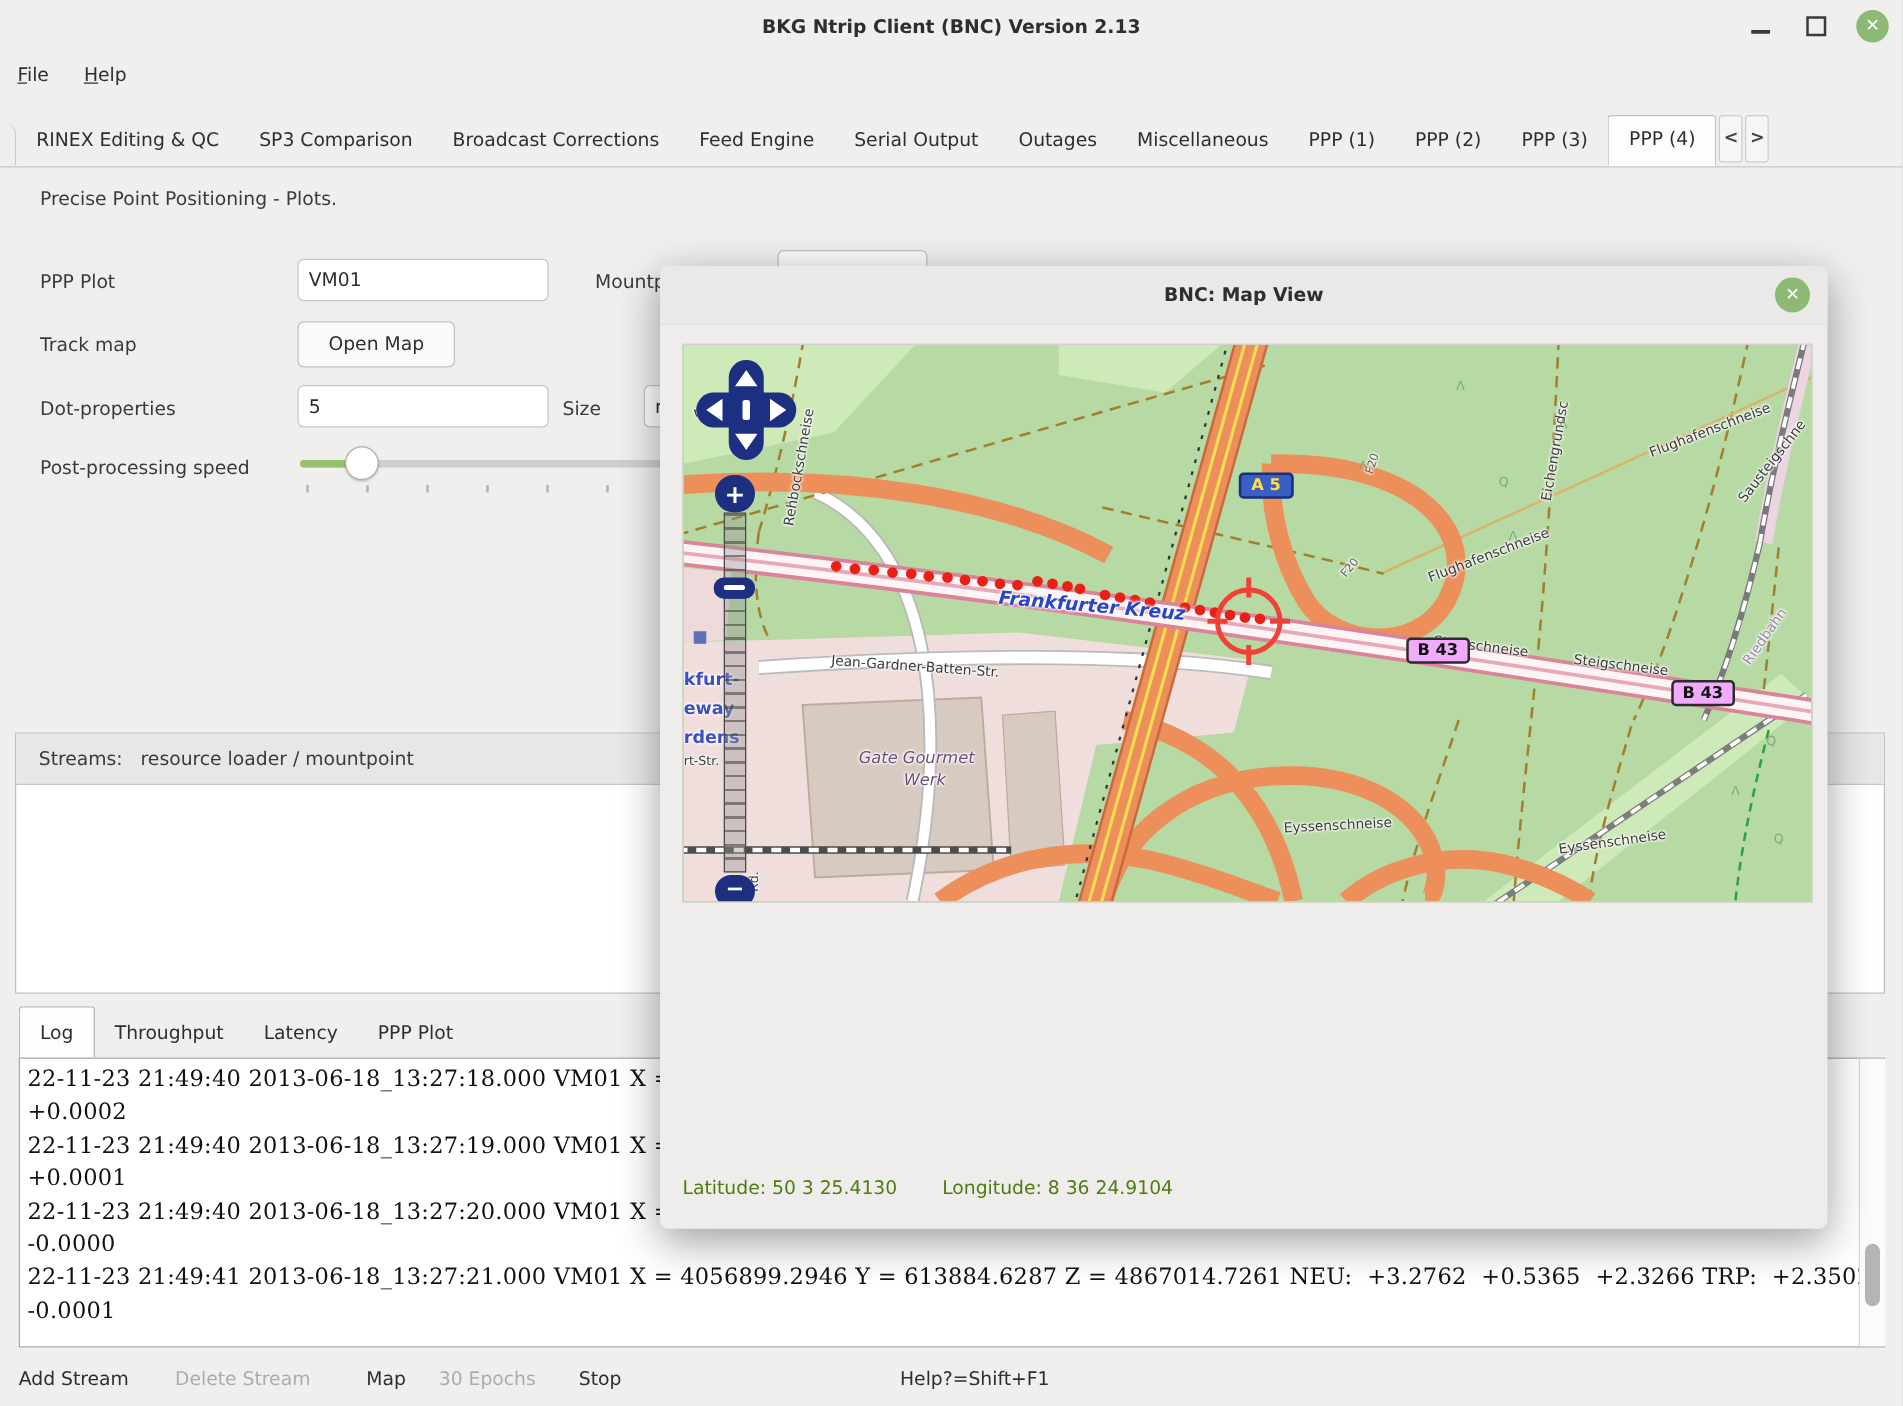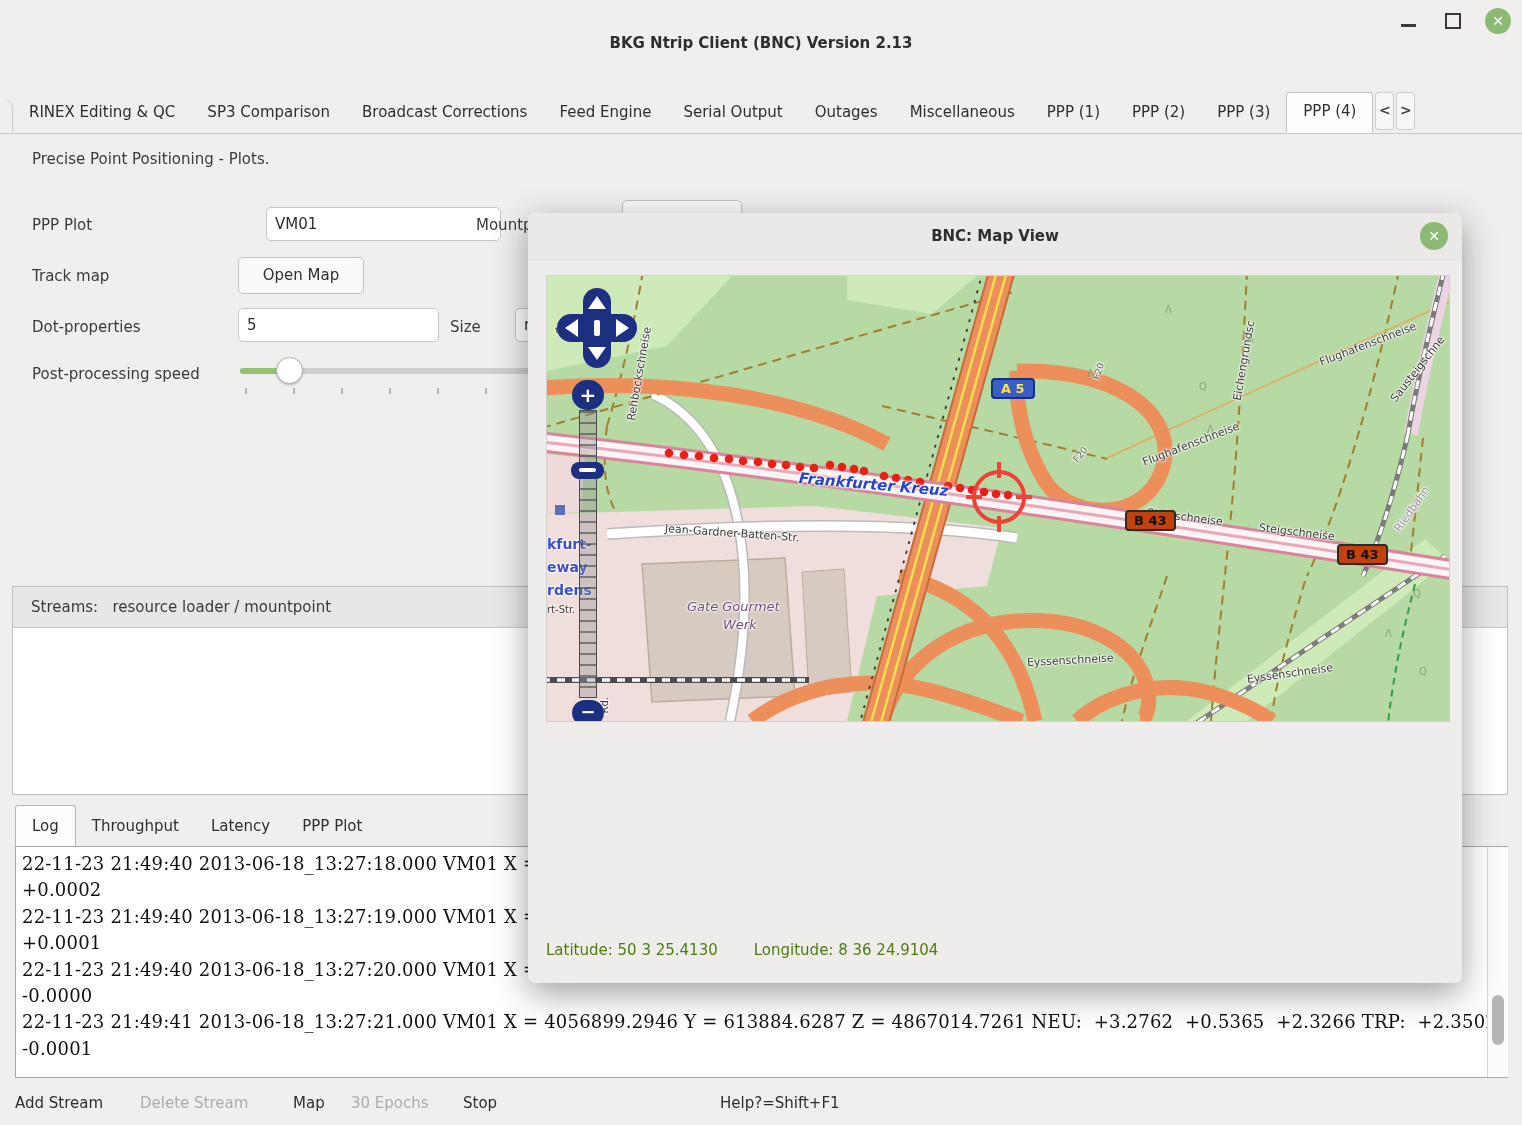--- a/index.html
+++ b/index.html
@@ -1,21 +1,21 @@
 <!DOCTYPE html>
 <html><head>
 <meta charset="utf-8">
 <style>
   html,body{margin:0;padding:0;background:#d8d6d4;}
   .window{position:relative;width:1522px;height:1125px;background:#f1efed;overflow:hidden;
           font-family:"DejaVu Sans","Liberation Sans",sans-serif;color:#3a3a3a;}
   
   .titlebar{position:absolute;left:0;top:0;width:100%;height:42px;background:#f1efed;}
   .title{position:absolute;left:0;right:0;top:0;height:42px;line-height:42px;text-align:center;
-         font-weight:bold;font-size:15px;color:#2e2e2e;margin-top:22px;}
+         font-weight:bold;font-size:15px;color:#2e2e2e;}
   .win-btn{position:absolute;top:0;height:42px;width:34px;}
   .btn-min{right:96px;} .btn-min::after{content:"";position:absolute;left:9px;top:24px;width:15px;height:2.5px;background:#3a3a3a;}
   .btn-max{right:52px;} .btn-max::after{content:"";position:absolute;left:9px;top:13px;width:12px;height:12px;border:2px solid #3a3a3a;}
   .btn-close{right:6px;}
   .green-circle{position:absolute;border-radius:50%;background:#8cba74;color:#ffffff;text-align:center;font-weight:bold;}
   .btn-close .green-circle{left:3px;top:8px;width:26px;height:26px;line-height:26px;font-size:14px;}
   
   .menubar{position:absolute;left:0;top:42px;width:100%;height:36px;}
   .menu-item{display:inline-block;padding:0 14px;line-height:36px;font-size:15px;color:#2e2e2e;cursor:default;}
   .menu-item b{font-weight:normal;text-decoration:underline;}
@@ -73,21 +73,21 @@
   .mlab.road{font-size:11px;color:#3a3a3a;}
   .mlab.road-small{font-size:10px;color:#3a3a3a;}
   .mlab.motorway-name{font-size:15px;font-weight:bold;font-style:italic;color:#2946c9;}
   .mlab.place{font-size:14px;font-weight:bold;color:#3c50c5;}
   .mlab.building{font-size:13px;font-style:italic;color:#6d4f79;}
   .mlab.tiny{font-size:9px;color:#5d5d5d;}
   .mlab.rail-name{font-size:11px;color:#9b8aa6;}
   .mlab.sym{font-size:10px;color:#7fa77f;text-shadow:none;}
   .shield{position:absolute;font-weight:bold;text-align:center;border-radius:4px;}
   .shield.motorway{background:#3a5fc4;border:2px solid #16307f;color:#fde047;font-size:13px;padding:1px 8px;}
-  .shield.bundes{background:#c2410c;border:2px solid #2b2b2b;color:#111;font-size:13px;padding:1px 7px;}
+  .shield.bundes{background:#f0abfc;border:2px solid #2b2b2b;color:#111;font-size:13px;padding:1px 7px;}
   
   .panctl{position:absolute;left:10px;top:12px;width:80px;height:80px;}
   .pan-capsule{position:absolute;background:#1d2f80;border-radius:14px;}
   .tri{position:absolute;width:0;height:0;}
   .zoomctl{position:absolute;left:24px;top:104px;width:34px;}
   .zbtn{position:absolute;left:1px;width:32px;background:#1d2f80;color:#fff;text-align:center;font-weight:bold;border-radius:15px;}
   .zruler{position:absolute;left:8px;top:30px;width:16px;height:286px;background:rgba(150,150,150,.4);
           border:1.5px solid #4a4a4a;
           background-image:repeating-linear-gradient(to bottom,rgba(60,60,60,.55) 0 2px,transparent 2px 11px);}
   .zhandle{position:absolute;left:0;top:82px;width:33px;height:17px;background:#1d2f80;border-radius:8px;}
@@ -100,27 +100,28 @@
 
   <div class="titlebar">
     <div class="title">BKG Ntrip Client (BNC) Version 2.13</div>
     <div class="win-btn btn-min"></div>
     <div class="win-btn btn-max"></div>
     <div class="win-btn btn-close">
       <span class="green-circle">✕</span>
     </div>
   </div>
 
+  <div class="menubar" id="menubar"><span class="menu-item"><b>F</b>ile</span><span class="menu-item"><b>H</b>elp</span></div>
 
   <div class="tabbar" id="tabbar"><span class="tab-sliver"></span><span class="tab">RINEX Editing &amp; QC</span><span class="tab">SP3 Comparison</span><span class="tab">Broadcast Corrections</span><span class="tab">Feed Engine</span><span class="tab">Serial Output</span><span class="tab">Outages</span><span class="tab">Miscellaneous</span><span class="tab">PPP (1)</span><span class="tab">PPP (2)</span><span class="tab">PPP (3)</span><span class="tab active">PPP (4)</span><span class="tab-scroll">&lt;</span><span class="tab-scroll">&gt;</span></div>
 
   <div class="page-heading">Precise Point Positioning - Plots.</div>
 
   <span class="flabel" style="left:32px;top:216px;">PPP Plot</span>
-  <input class="tinput" style="left: 238px; top: 207px; width: 235px; margin-left: 28px;" readonly="" value="VM01">
+  <input class="tinput" style="left: 238px; top: 207px; width: 201px;" readonly="" value="VM01">
   <span class="flabel" style="left:476px;top:216px;">Mountpo</span>
   <div class="pushbtn" style="left:622px;top:200px;width:118px;height:38px;"></div>
 
   <span class="flabel" style="left:32px;top:267px;">Track map</span>
   <div class="pushbtn" style="left:238px;top:257px;width:124px;height:35px;line-height:35px;">Open Map</div>
 
   <span class="flabel" style="left:32px;top:318px;">Dot-properties</span>
   <input class="tinput" style="left: 238px; top: 308px; width: 201px;" readonly="" value="5">
   <span class="flabel" style="left:450px;top:318px;">Size</span>
   <div class="tinput" style="left:515px;top:308px;width:90px;line-height:32px;">

